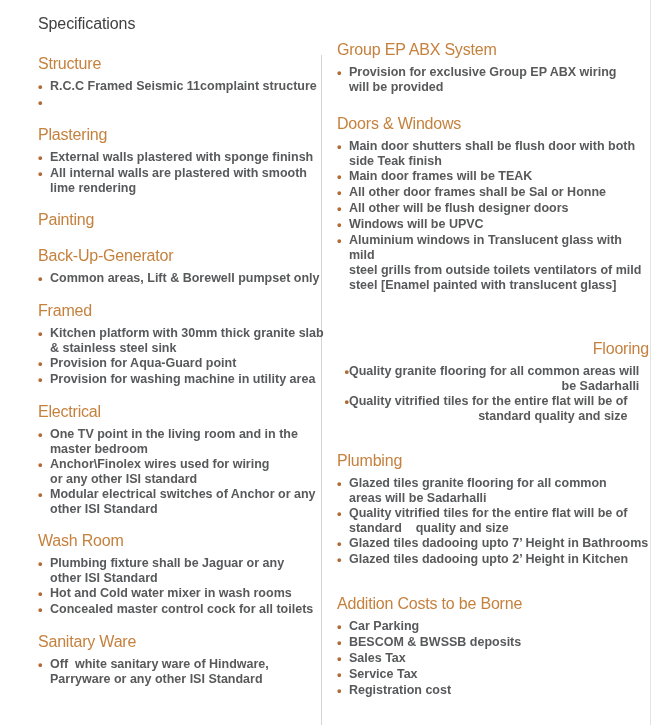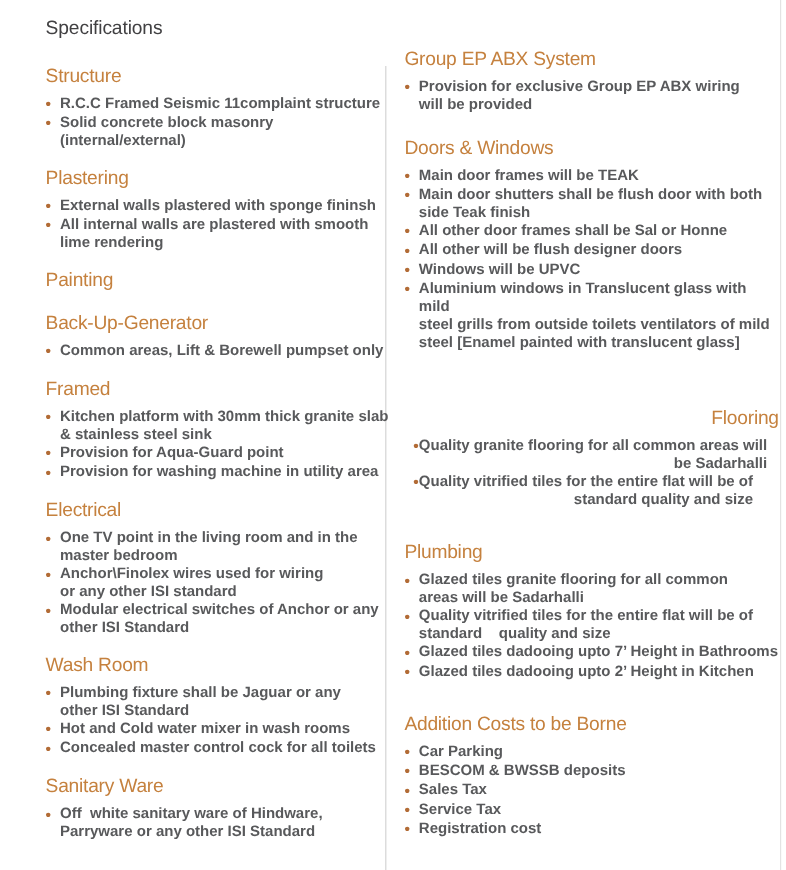--- a/index.html
+++ b/index.html
@@ -108,22 +108,20 @@
 
     <section class="sec">
       <h2 class="sec-heading">Structure</h2>
       <ul class="bullets">
           <li class="bullet">
             <span class="dot"></span>
             <span class="btxt">R.C.C Framed Seismic 11complaint structure</span>
           </li>
           <li class="bullet">
             <span class="dot"></span>
-            <span class="btxt">Solid concrete block masonry
-(internal/external)</span>
           </li>
         </ul>
     </section>
 
     <section class="sec">
       <h2 class="sec-heading">Plastering</h2>
       <ul class="bullets">
           <li class="bullet">
             <span class="dot"></span>
             <span class="btxt">External walls plastered with sponge fininsh</span>
@@ -231,26 +229,26 @@
 will be provided</span>
           </li>
         </ul>
     </section>
 
     <section class="sec mb-40">
       <h2 class="sec-heading">Doors &amp; Windows</h2>
       <ul class="bullets">
           <li class="bullet">
             <span class="dot"></span>
-            <span class="btxt">Main door frames will be TEAK</span>
-          </li>
-          <li class="bullet">
-            <span class="dot"></span>
             <span class="btxt">Main door shutters shall be flush door with both
 side Teak finish</span>
+          </li>
+          <li class="bullet">
+            <span class="dot"></span>
+            <span class="btxt">Main door frames will be TEAK</span>
           </li>
           <li class="bullet">
             <span class="dot"></span>
             <span class="btxt">All other door frames shall be Sal or Honne</span>
           </li>
           <li class="bullet">
             <span class="dot"></span>
             <span class="btxt">All other will be flush designer doors</span>
           </li>
           <li class="bullet">

